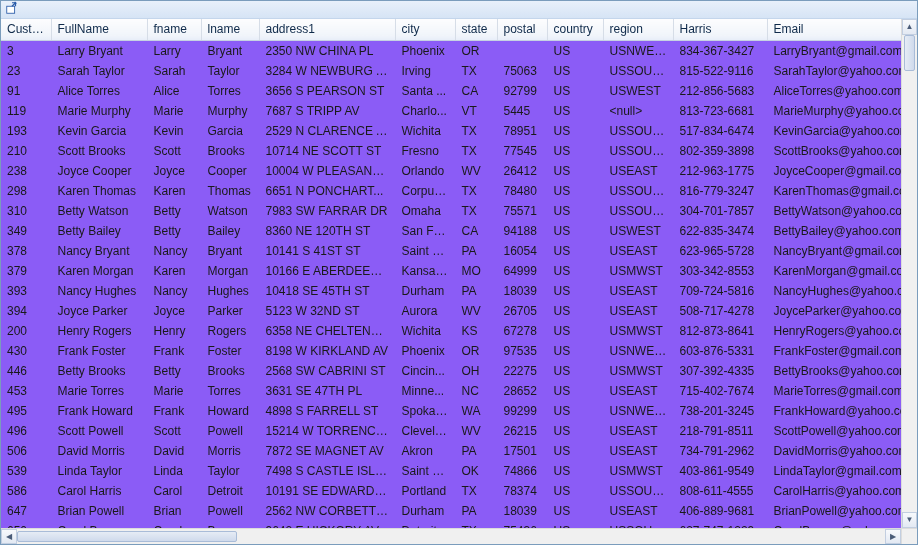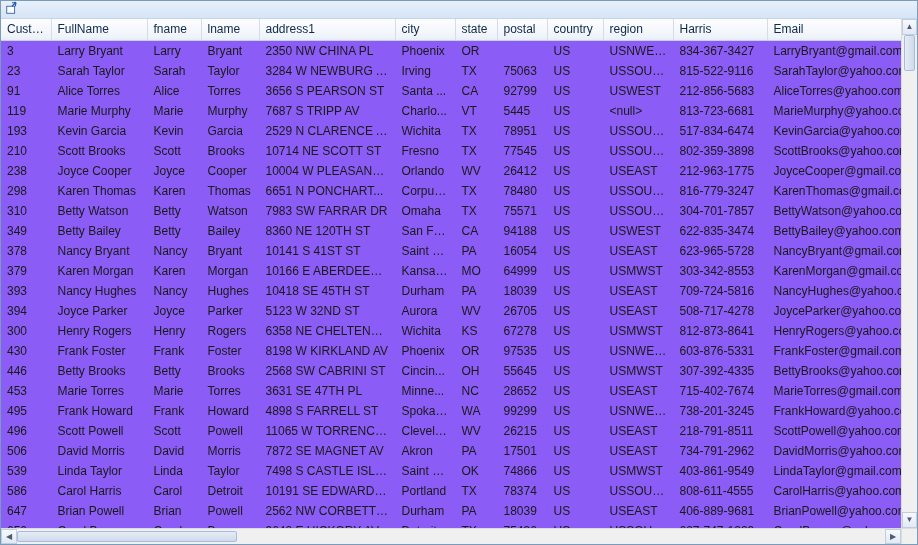--- a/index.html
+++ b/index.html
@@ -356,21 +356,21 @@
               <td>5123 W 32ND ST</td>
               <td>Aurora</td>
               <td>WV</td>
               <td>26705</td>
               <td>US</td>
               <td>USEAST</td>
               <td>508-717-4278</td>
               <td>JoyceParker@yahoo.com</td>
             </tr>
             <tr>
-              <td>300</td>
+              <td>200</td>
               <td>Henry Rogers</td>
               <td>Henry</td>
               <td>Rogers</td>
               <td>6358 NE CHELTENH...</td>
               <td>Wichita</td>
               <td>KS</td>
               <td>67278</td>
               <td>US</td>
               <td>USMWST</td>
               <td>812-873-8641</td>
@@ -391,21 +391,21 @@
               <td>FrankFoster@gmail.com</td>
             </tr>
             <tr>
               <td>446</td>
               <td>Betty Brooks</td>
               <td>Betty</td>
               <td>Brooks</td>
               <td>2568 SW CABRINI ST</td>
               <td>Cincin...</td>
               <td>OH</td>
-              <td>55645</td>
+              <td>22275</td>
               <td>US</td>
               <td>USMWST</td>
               <td>307-392-4335</td>
               <td>BettyBrooks@yahoo.com</td>
             </tr>
             <tr>
               <td>453</td>
               <td>Marie Torres</td>
               <td>Marie</td>
               <td>Torres</td>
@@ -430,21 +430,21 @@
               <td>US</td>
               <td>USNWEST</td>
               <td>738-201-3245</td>
               <td>FrankHoward@yahoo.com</td>
             </tr>
             <tr>
               <td>496</td>
               <td>Scott Powell</td>
               <td>Scott</td>
               <td>Powell</td>
-              <td>11065 W TORRENCE...</td>
+              <td>15214 W TORRENCE...</td>
               <td>Clevela...</td>
               <td>WV</td>
               <td>26215</td>
               <td>US</td>
               <td>USEAST</td>
               <td>218-791-8511</td>
               <td>ScottPowell@yahoo.com</td>
             </tr>
             <tr>
               <td>506</td>

